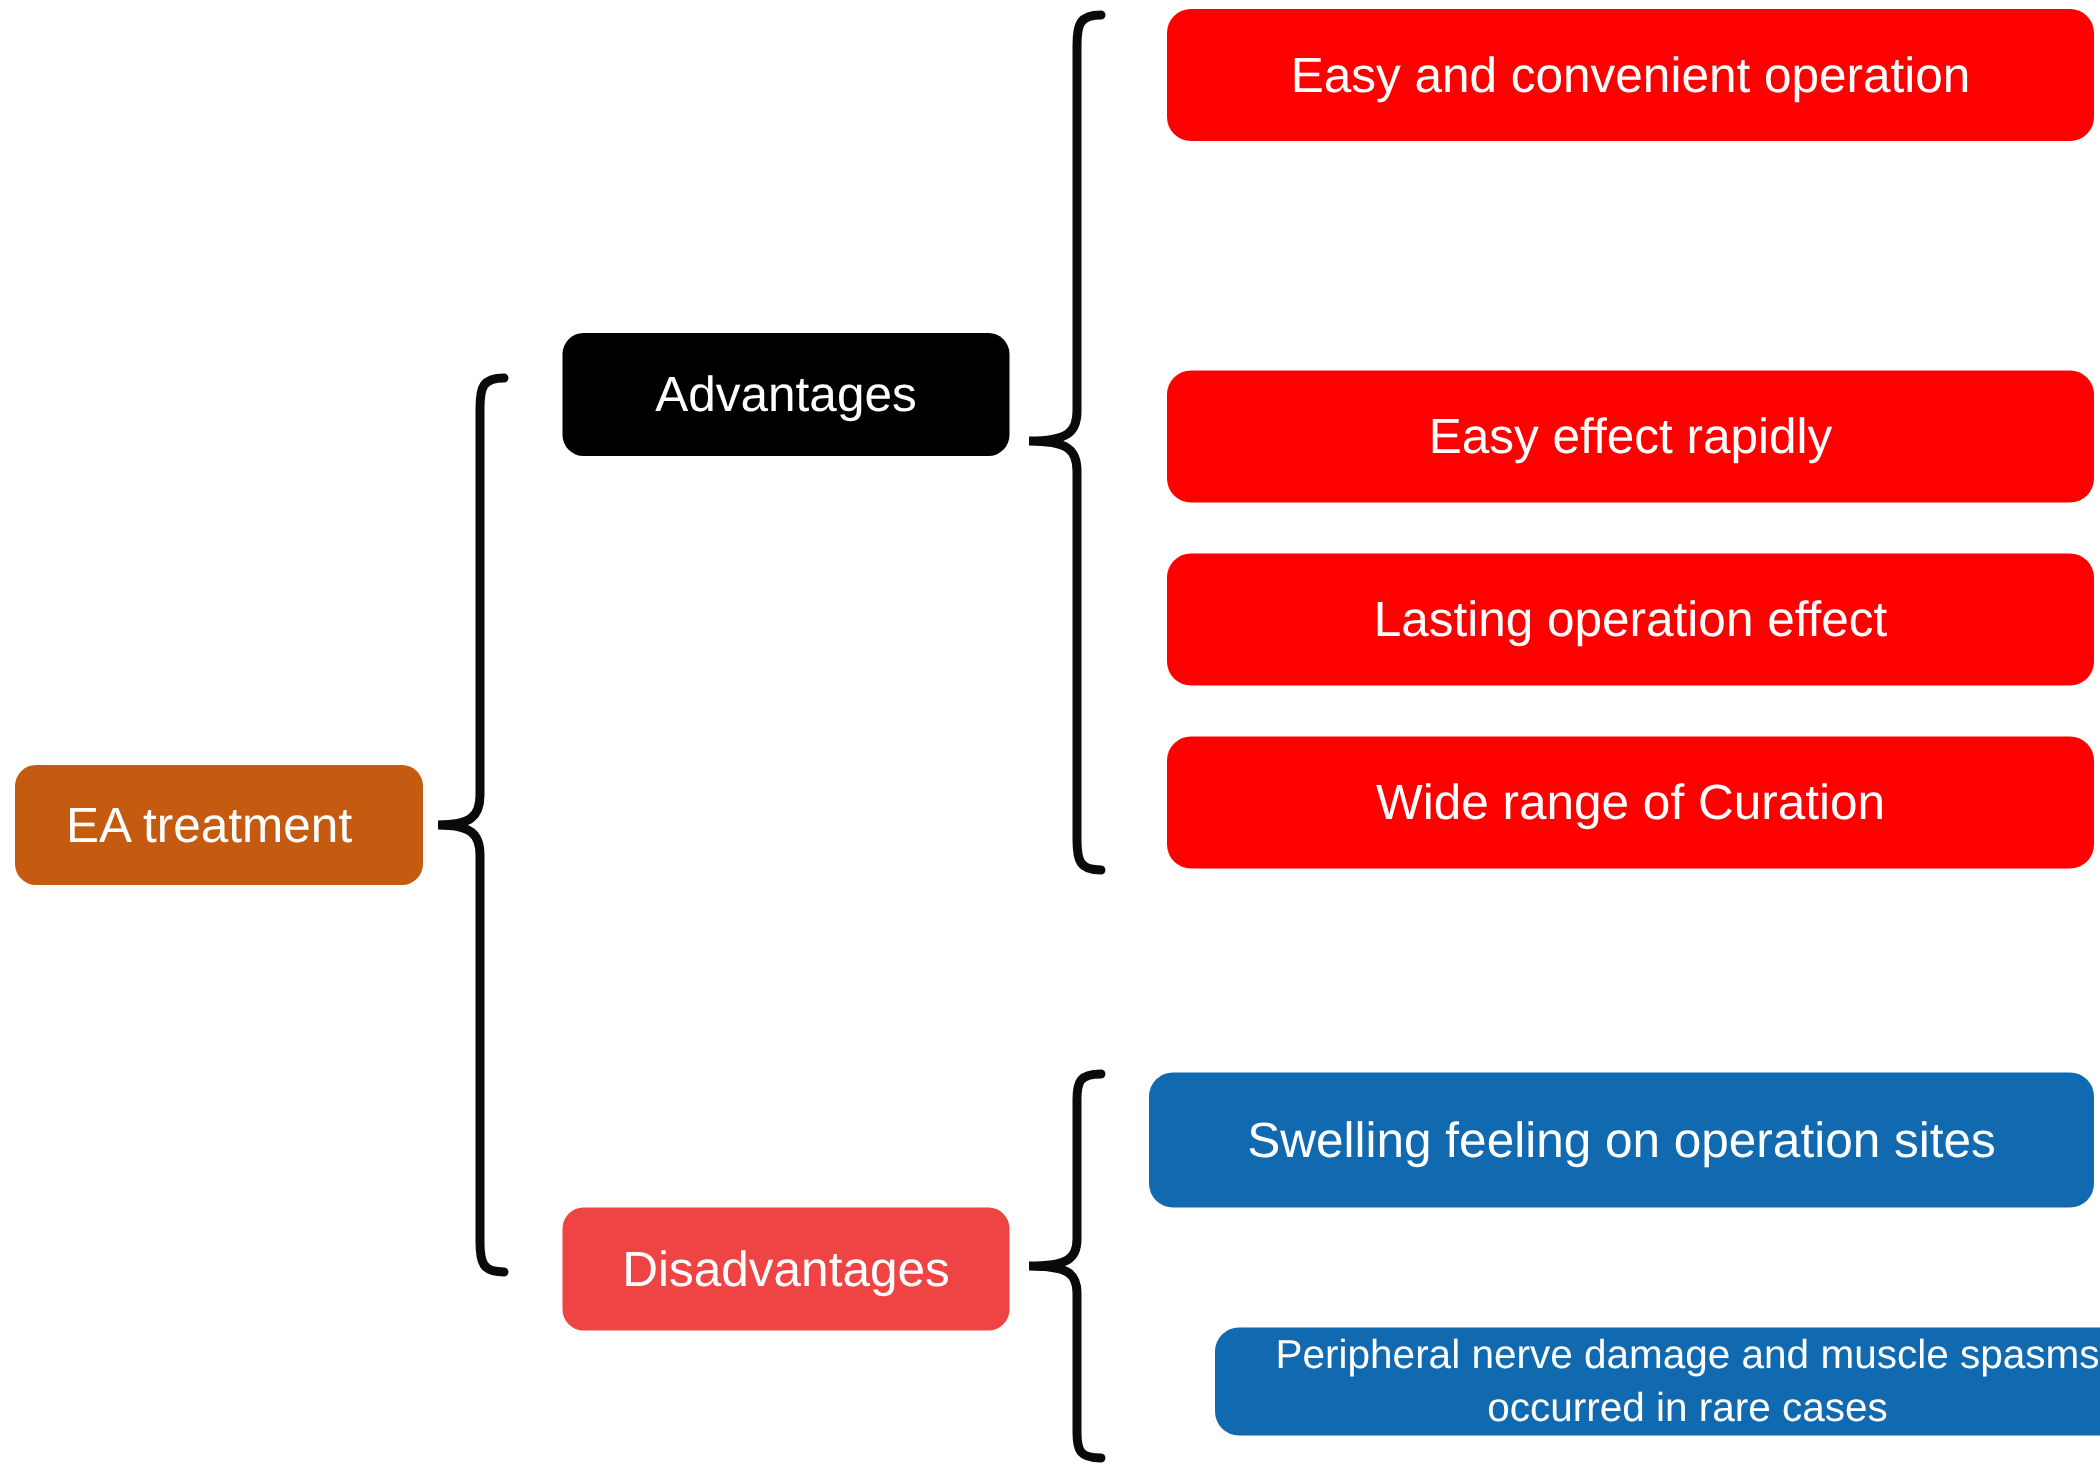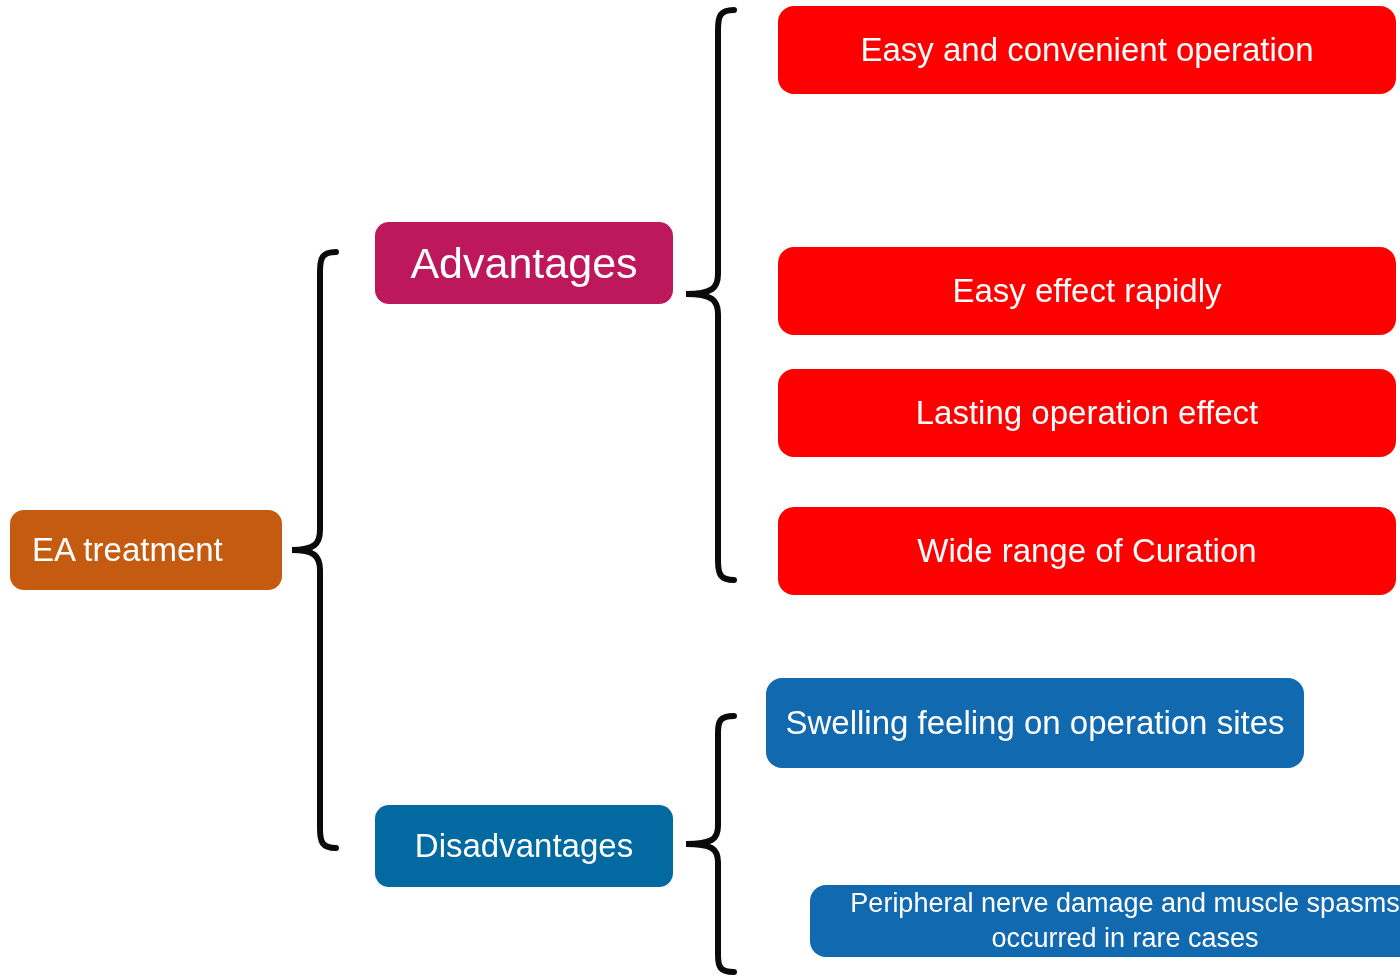--- a/index.html
+++ b/index.html
@@ -27,29 +27,29 @@
     font-weight: normal;
     box-sizing: border-box;
     line-height: 1.12;
     padding: 2px 10px;
   }
   .node-root {
     background: #C55A11;
     border-radius: 14px;
     font-size: 33px;
     justify-content: flex-start;
-    padding-left: 22px;
+    padding-left: 34px;
   }
   .node-branch-adv {
-    background: #be185d;
+    background: #000000;
     border-radius: 14px;
-    font-size: 43px;
+    font-size: 33px;
   }
   .node-branch-dis {
-    background: #0369a1;
+    background: #ef4444;
     border-radius: 14px;
     font-size: 33px;
   }
   .node-leaf-red {
     background: #FF0000;
     border-radius: 16px;
     font-size: 33px;
   }
   .node-leaf-blue {
     background: #1169B0;
@@ -100,35 +100,35 @@
 
 
   <div class="node node-leaf-red" style="left:778px; top:247px; width:618px; height:88px;">
     <span>Easy effect rapidly</span>
   </div>
 
   <div class="node node-leaf-red" style="left:778px; top:369px; width:618px; height:88px;">
     <span>Lasting operation effect</span>
   </div>
 
-  <div class="node node-leaf-red" style="left:778px; top:491px; width:618px; height:88px;margin-top:16px;">
+  <div class="node node-leaf-red" style="left:778px; top:491px; width:618px; height:88px;">
     <span>Wide range of Curation</span>
   </div>
 
   <div class="node node-branch-dis" style="left:375px; top:805px; width:298px; height:82px;">
     <span>Disadvantages</span>
   </div>
 
   <div class="brace" style="left:682px; top:712px; width:56px; height:264px;">
     <svg width="56" height="264" viewBox="0 0 56 264" fill="none">
       <path d="M52 4 C 38 4, 36 9, 36 21 L 36 114 C 36 127, 30 132, 4 132 C 30 132, 36 137, 36 150 L 36 243 C 36 255, 38 260, 52 260" stroke="#0a0a0a" stroke-width="6" stroke-linecap="round" fill="none"></path>
     </svg>
   </div>
 
-  <div class="node node-leaf-blue" style="left:766px; top:678px; width:538px; height:90px;justify-content:center;">
+  <div class="node node-leaf-blue" style="left:766px; top:715px; width:630px; height:90px;justify-content:center;">
     <span>Swelling feeling on operation sites</span>
   </div>
 
   <div class="node node-leaf-blue two-line" style="left:766px; top:885px; width:630px; height:72px;margin-left:44px;">
     <span>Peripheral nerve damage and  muscle spasms occurred in rare cases</span>
   </div>
 
 </div>
 
 </body></html>

